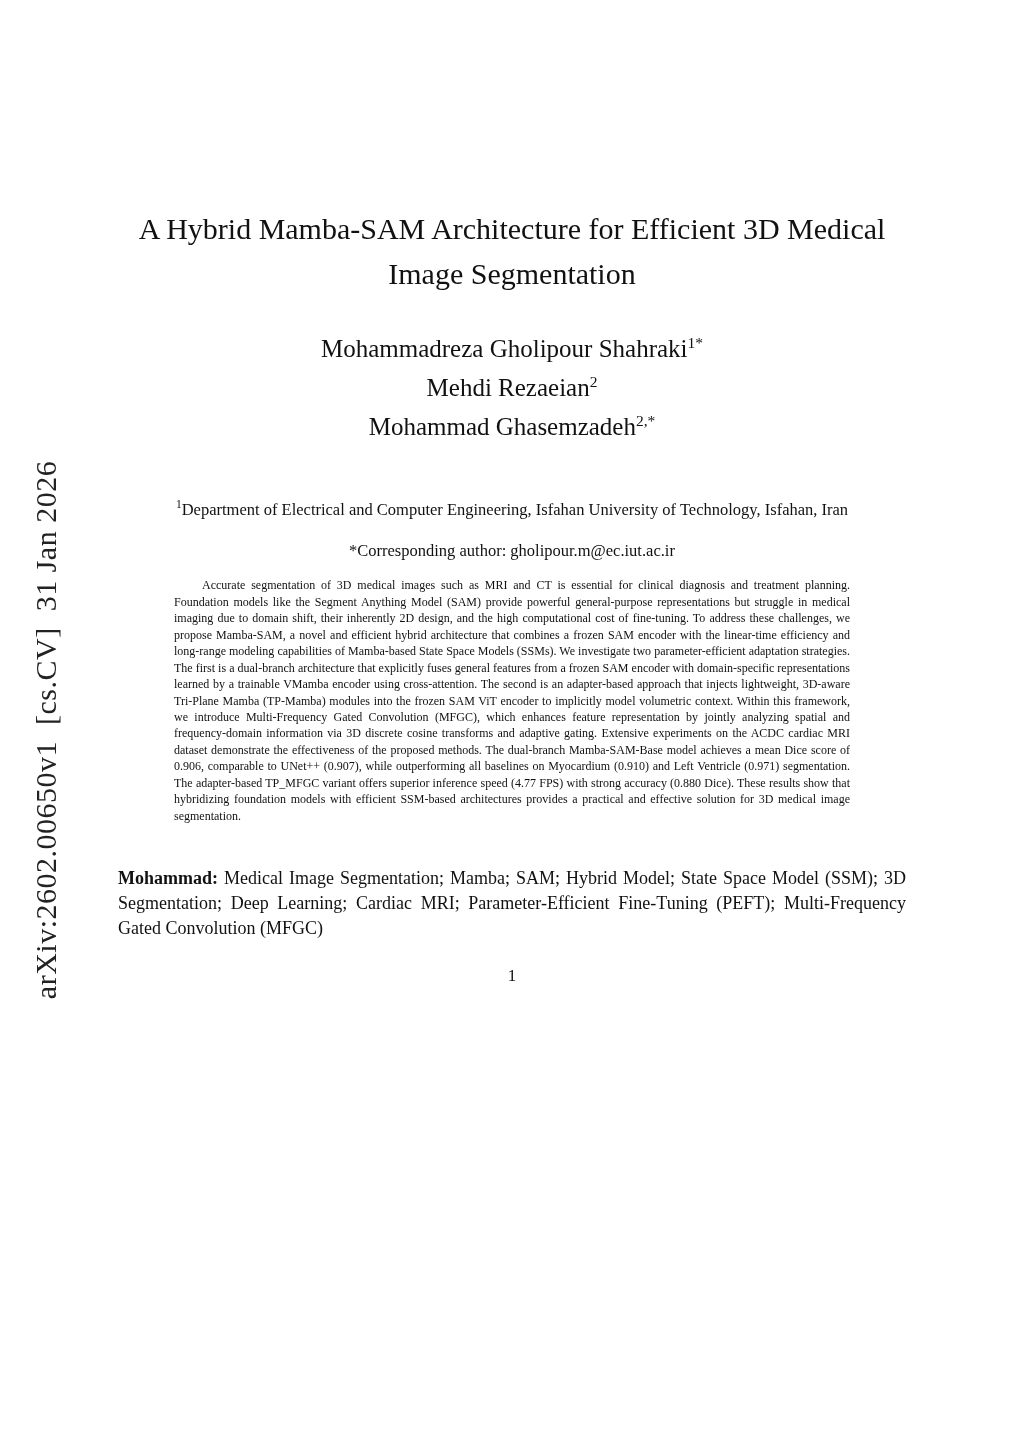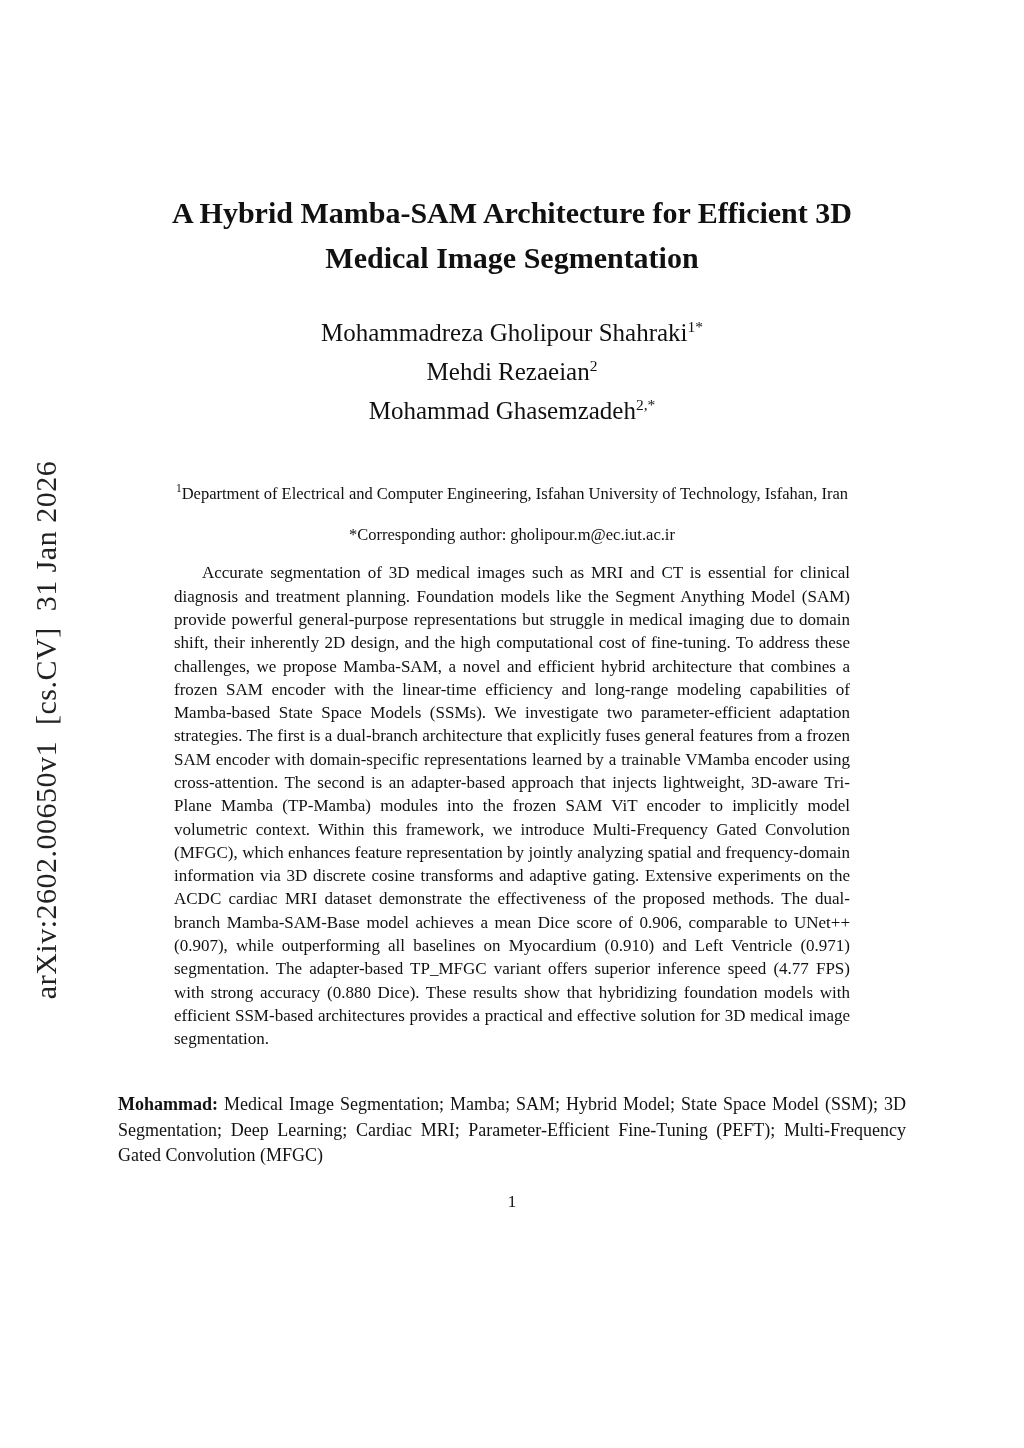--- a/index.html
+++ b/index.html
@@ -26,24 +26,24 @@
     font-size: 30px;
     color: #222222;
     letter-spacing: 0.5px;
   }
   .content {
     padding-top: 190px;
     text-align: center;
   }
   .title {
     width: 770px;
-    margin: 0 auto;
+    margin: 16px auto;
     font-size: 30px;
     line-height: 1.5;
-    font-weight: bold;
+    font-weight: normal;
   }
   .authors {
     margin-top: 34px;
     font-size: 25px;
     line-height: 1.55;
   }
   .author sup {
     font-size: 0.62em;
   }
   .affiliations {
@@ -60,21 +60,21 @@
   }
   .abstract-heading {
     margin-top: 56px;
     font-size: 18px;
     font-weight: bold;
   }
   .abstract-body {
     width: 676px;
     margin: 13px auto 0 auto;
     text-align: justify;
-    font-size: 17px;
+    font-size: 12px;
     line-height: 1.37;
     text-indent: 28px;
   }
   .keywords {
     width: 788px;
     margin: 42px auto 0 auto;
     text-align: justify;
     font-size: 18px;
     line-height: 1.4;
   }

